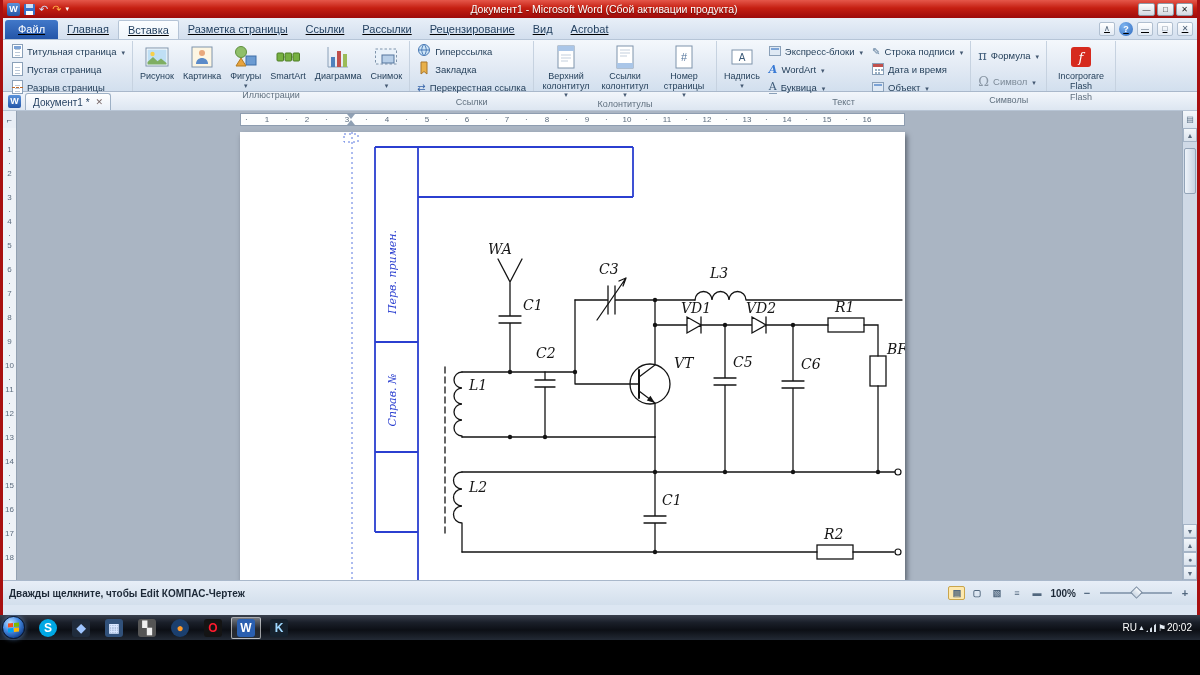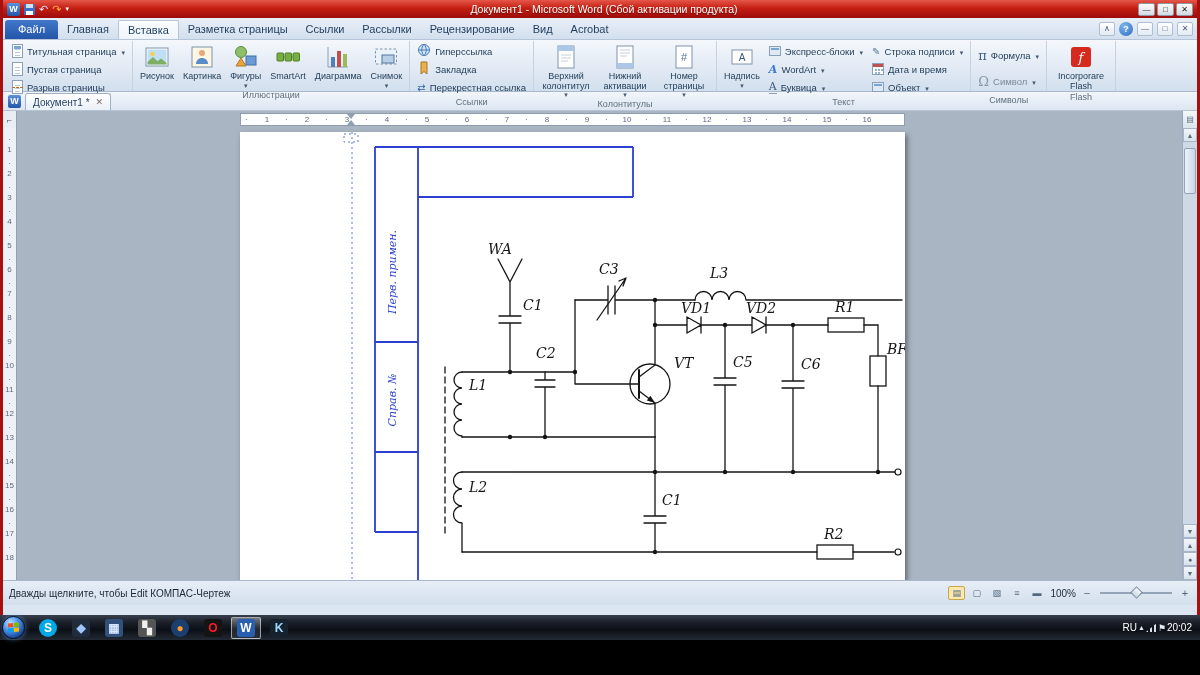--- a/index.html
+++ b/index.html
@@ -20,21 +20,21 @@
   .floppy::after  { content:""; position:absolute; left:2px; bottom:0; width:7px; height:4px; background:#fff; }
   .qglyph { font-size:11px; line-height:11px; }
   .win-title { position:absolute; left:8px; right:0; text-align:center; font-size:10.5px; color:#fff;
                text-shadow:0 1px 1px rgba(0,0,0,.45); }
   .winctrl { margin-left:auto; display:flex; gap:2px; z-index:1; }
   .wbtn { width:17px; height:13px; background:linear-gradient(#fdfdfd,#d4dae2); border:1px solid #8e99a6;
           border-radius:2px; font-size:8px; line-height:11px; text-align:center; color:#222; }
 
   
   .tabrow { height:22px; background:linear-gradient(#e8eff8,#d3dfee); display:flex; align-items:flex-end;
-            border-bottom:1px solid #b6c5d7; }
+            border-bottom:1px solid #b6c5d7;text-decoration:underline; }
   .filetab { height:19px; padding:0 13px; background:linear-gradient(#4178c9,#2455a8); color:#fff;
              font-size:11px; line-height:19px; border-radius:3px 3px 0 0; margin-left:2px; }
   .rtab { height:19px; padding:0 9px; font-size:11px; line-height:19px; color:#1e3c5c; white-space:nowrap; }
   .rtab.active { background:linear-gradient(#fbfdff,#eef4fa); border:1px solid #b5c4d6; border-bottom:0;
                  border-radius:2px 2px 0 0; }
   .tabrow-right { margin-left:auto; display:flex; align-items:center; gap:4px; padding:0 4px 3px 0; }
   .minirib { font-size:8px; color:#4a5e74; width:16px; height:14px; border:1px solid #b0bfd0; border-radius:2px;
              background:linear-gradient(#fff,#e2eaf4); text-align:center; line-height:12px; }
   .helpbtn { width:14px; height:14px; border-radius:50%; background:radial-gradient(circle at 35% 30%,#7fb5f0,#2f6bc0);
              color:#fff; font-size:9px; font-weight:bold; text-align:center; line-height:14px; }
@@ -110,21 +110,21 @@
 
   .vscroll { width:15px; background:#cfd9e6; border-left:1px solid #9faebf; display:flex; flex-direction:column; }
   .sc-btn { height:14px; background:linear-gradient(#f2f6fa,#d9e2ec); border:1px solid #a5b4c6; font-size:7px;
             color:#5a6a7c; display:flex; align-items:center; justify-content:center; flex:0 0 auto; }
   .sc-track { flex:1; position:relative; }
   .sc-thumb { position:absolute; left:1px; right:1px; top:6px; height:46px;
               background:linear-gradient(90deg,#eef3f9,#c9d5e4); border:1px solid #93a4b8; border-radius:2px; }
 
   
   .statusbar { height:17px; background:linear-gradient(#e7eef7,#d3dfec); border-top:1px solid #a9b8cb;
-               display:flex; align-items:center; font-size:10px; color:#1c2836; padding:12px 6px; }
+               display:flex; align-items:center; font-size:10px; color:#1c2836; padding:12px 6px;font-weight:bold; }
   .st-right { margin-left:auto; display:flex; align-items:center; gap:3px; }
   .vbtn { width:17px; height:14px; font-size:9px; color:#51677e; display:flex; align-items:center;
           justify-content:center; border:1px solid transparent; border-radius:2px; }
   .vbtn.active { background:#fde8ae; border-color:#c9a54c; }
   .zoomval { font-size:10px; color:#1c2836; margin:0 2px; }
   .zbtn { font-size:11px; color:#51677e; width:12px; text-align:center; }
   .zslider { width:72px; height:2px; background:#93a4b8; position:relative; margin:0 4px; }
   .zthumb { position:absolute; left:32px; top:-4px; width:9px; height:9px;
             background:linear-gradient(#f5f8fb,#cdd8e4); border:1px solid #7c8da1; transform:rotate(45deg); }
 
@@ -328,21 +328,21 @@
           <span class="caret-b"></span>
         </div>
         <div class="bbtn hb">
           <span class="bic">
             <svg width="26" height="26" viewBox="0 0 26 26">
                 <rect x="5" y="2" width="16" height="22" fill="#fff" stroke="#7f94ab"></rect>
                 <rect x="5" y="19" width="16" height="5" fill="#aac6e8"></rect>
                 <path d="M8 6h10M8 9h10M8 12h7" stroke="#c3cfdd" fill="none"></path>
               </svg>
           </span>
-          <span>Нижний активации</span>
+          <span>Ссылки колонтитул</span>
           <span class="caret-b"></span>
         </div>
         <div class="bbtn hb">
           <span class="bic">
             <svg width="26" height="26" viewBox="0 0 26 26">
                 <rect x="5" y="2" width="16" height="22" fill="#fff" stroke="#7f94ab"></rect>
                 <text x="13" y="17" font-size="11" fill="#54759c" text-anchor="middle">#</text>
               </svg>
           </span>
           <span>Номер страницы</span>

